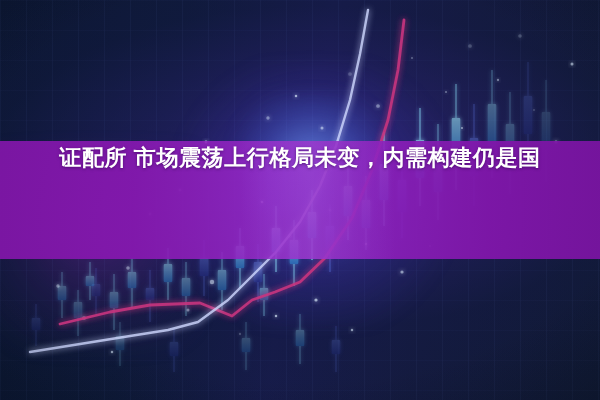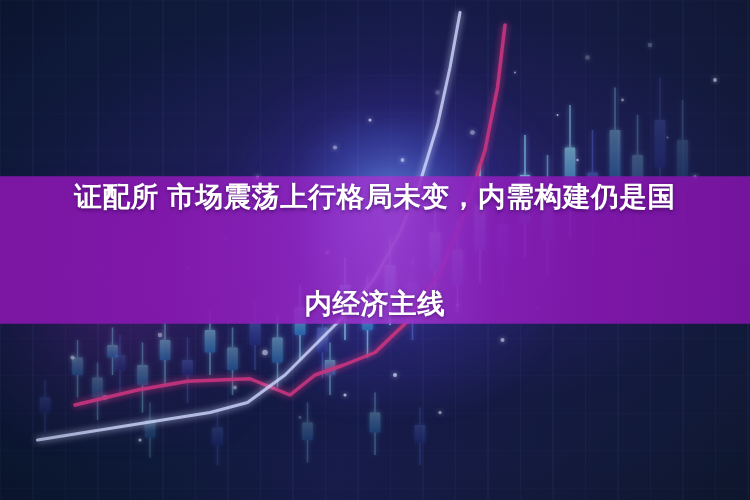--- a/index.html
+++ b/index.html
@@ -67,21 +67,21 @@
   }
   .band-sheen{
     position:absolute;left:0;right:0;top:141px;height:118px;
     background:linear-gradient(90deg, rgba(255,255,255,0) 40%, rgba(190,150,255,.16) 52%, rgba(255,255,255,0) 66%);
     pointer-events:none;
   }
 
   
   .headline{
     position:absolute;left:0;right:0;top:141px;height:118px;
-    display:flex;flex-direction:column;align-items:center;justify-content:space-between;
+    display:flex;flex-direction:column;align-items:center;justify-content:flex-start;
     padding:0 24px;
     color:#ffffff;
     font-size:22px;line-height:1.52;
     font-weight:bold;
     letter-spacing:.6px;
     text-align:center;
     text-shadow:0 1px 3px rgba(40,0,70,.55);
     white-space:nowrap;
   }
   .hl-line{display:block;}
@@ -311,16 +311,15 @@
       </g>
   </svg>
 
   <div class="bg-vign"></div>
 
   <div class="band"></div>
   <div class="band-sheen"></div>
 
   <div class="headline">
     <span class="hl-line">证配所 市场震荡上行格局未变，内需构建仍是国</span>
-    <span class="hl-line">内经济主线</span>
   </div>
 
 </div>
 
 </body></html>

